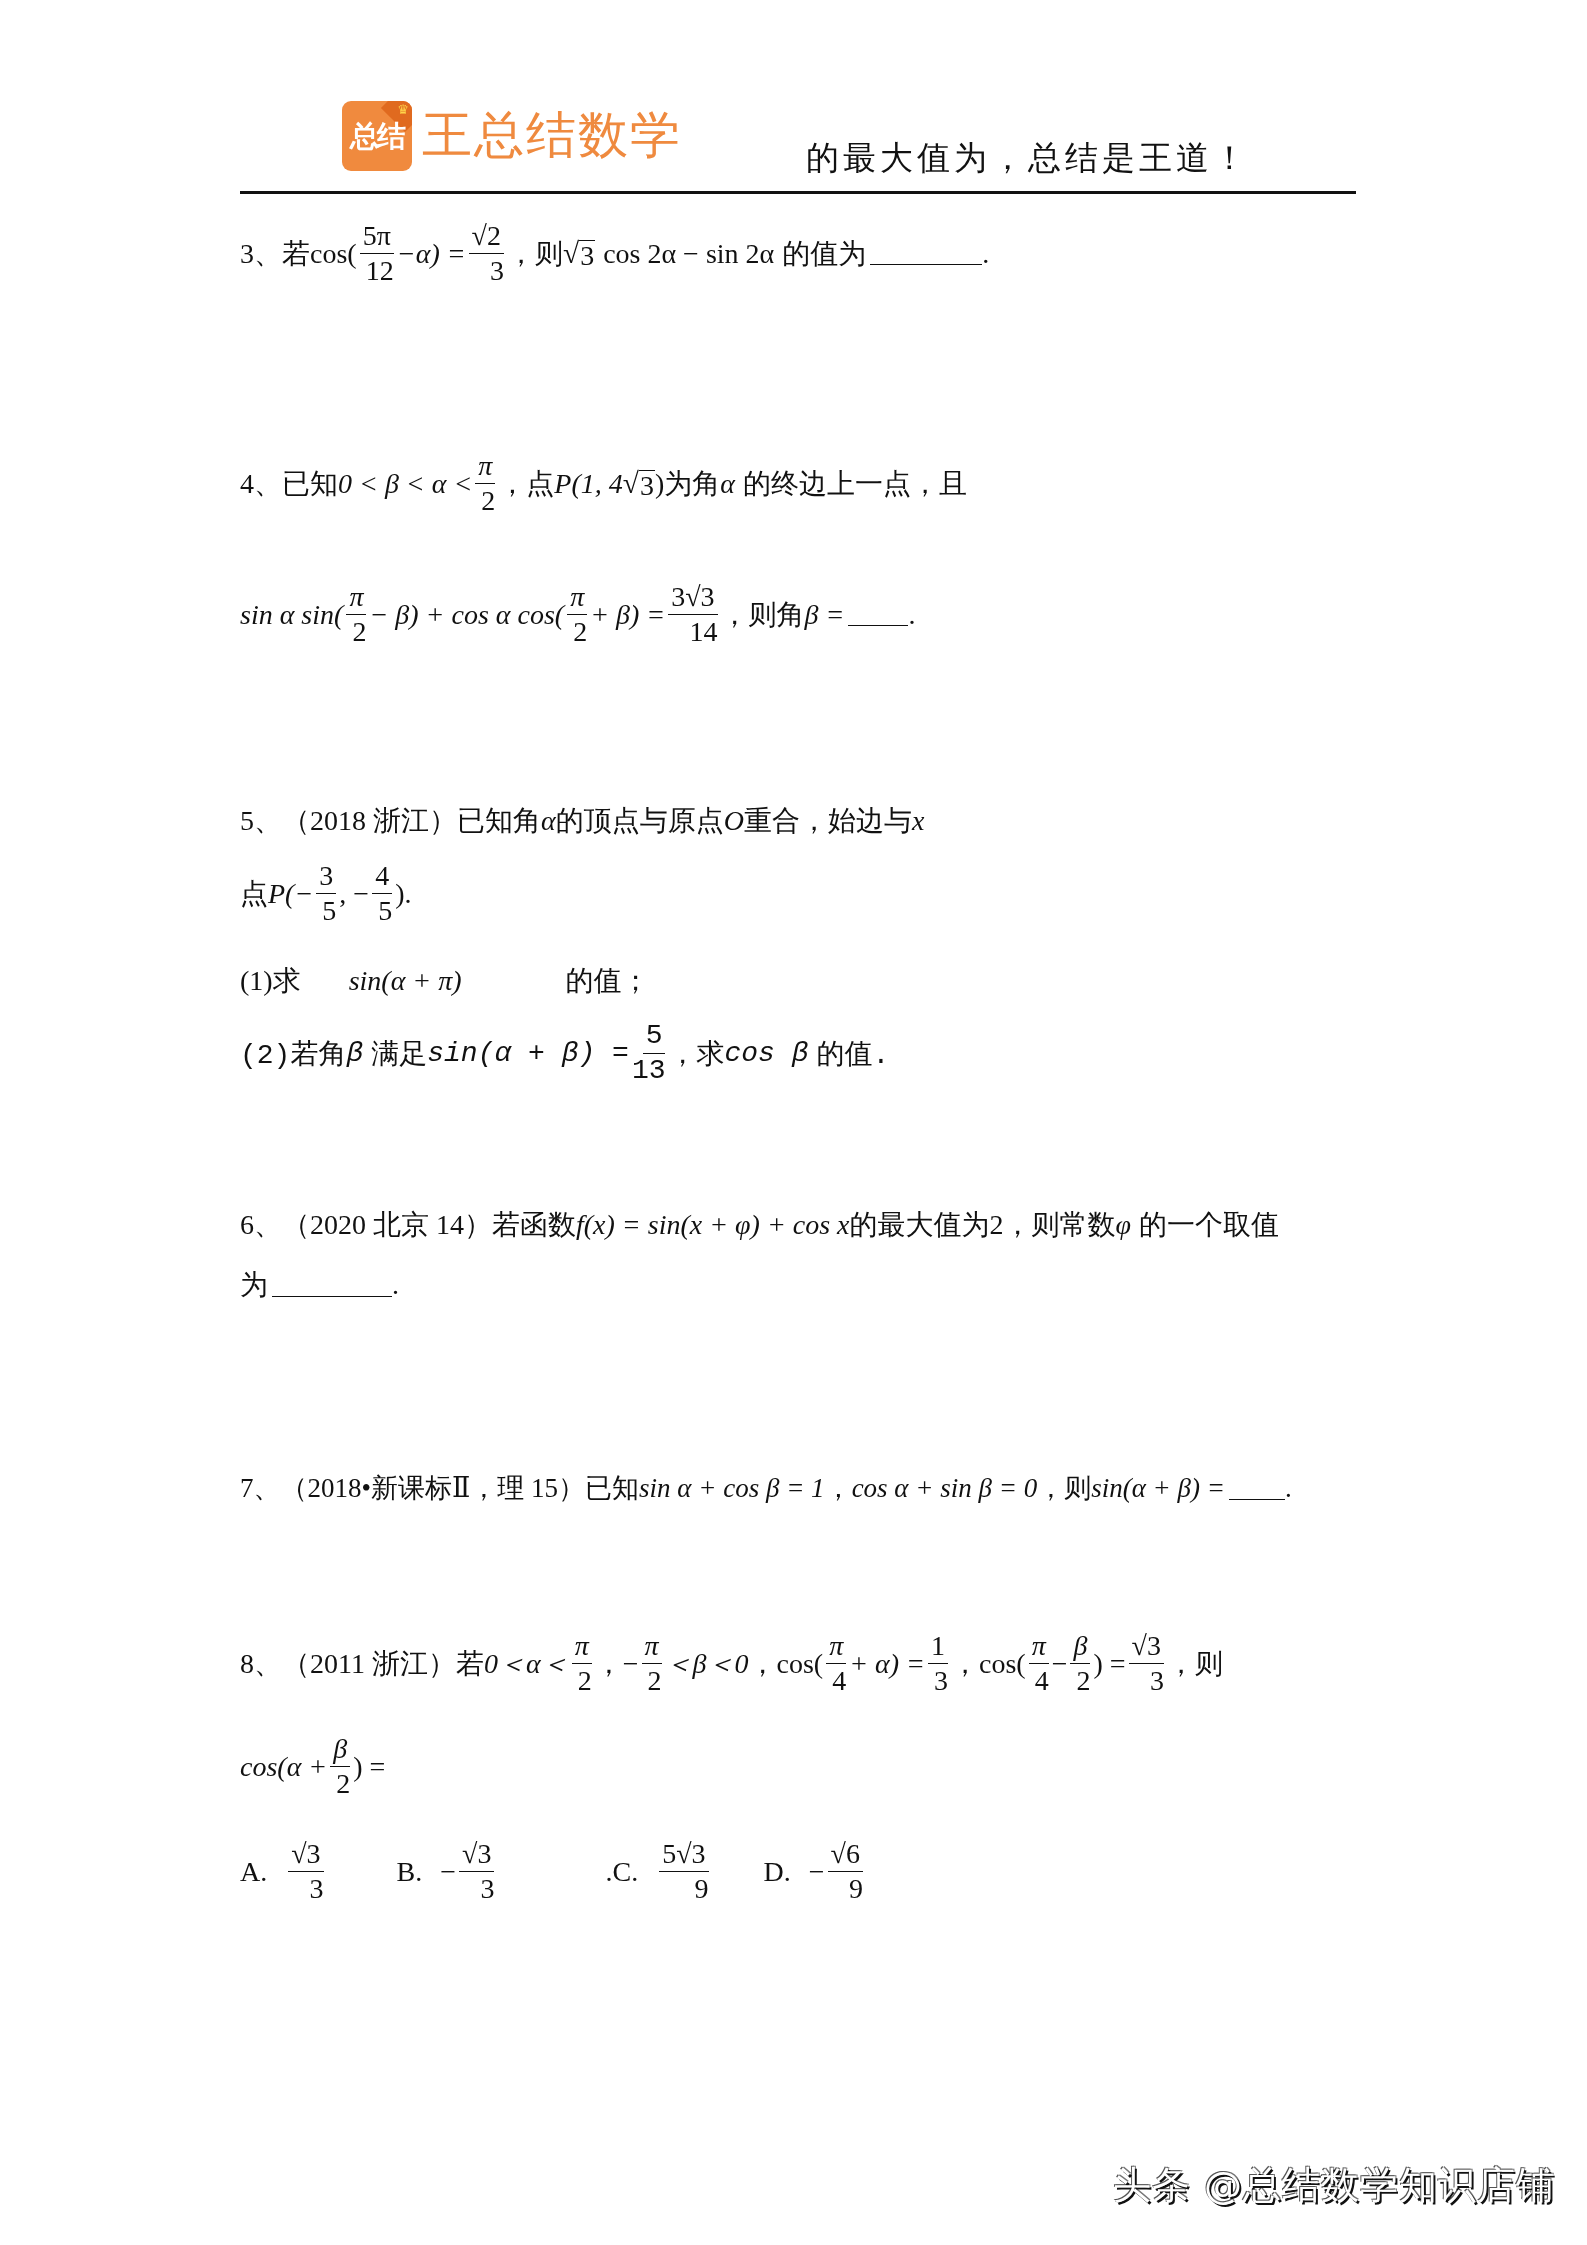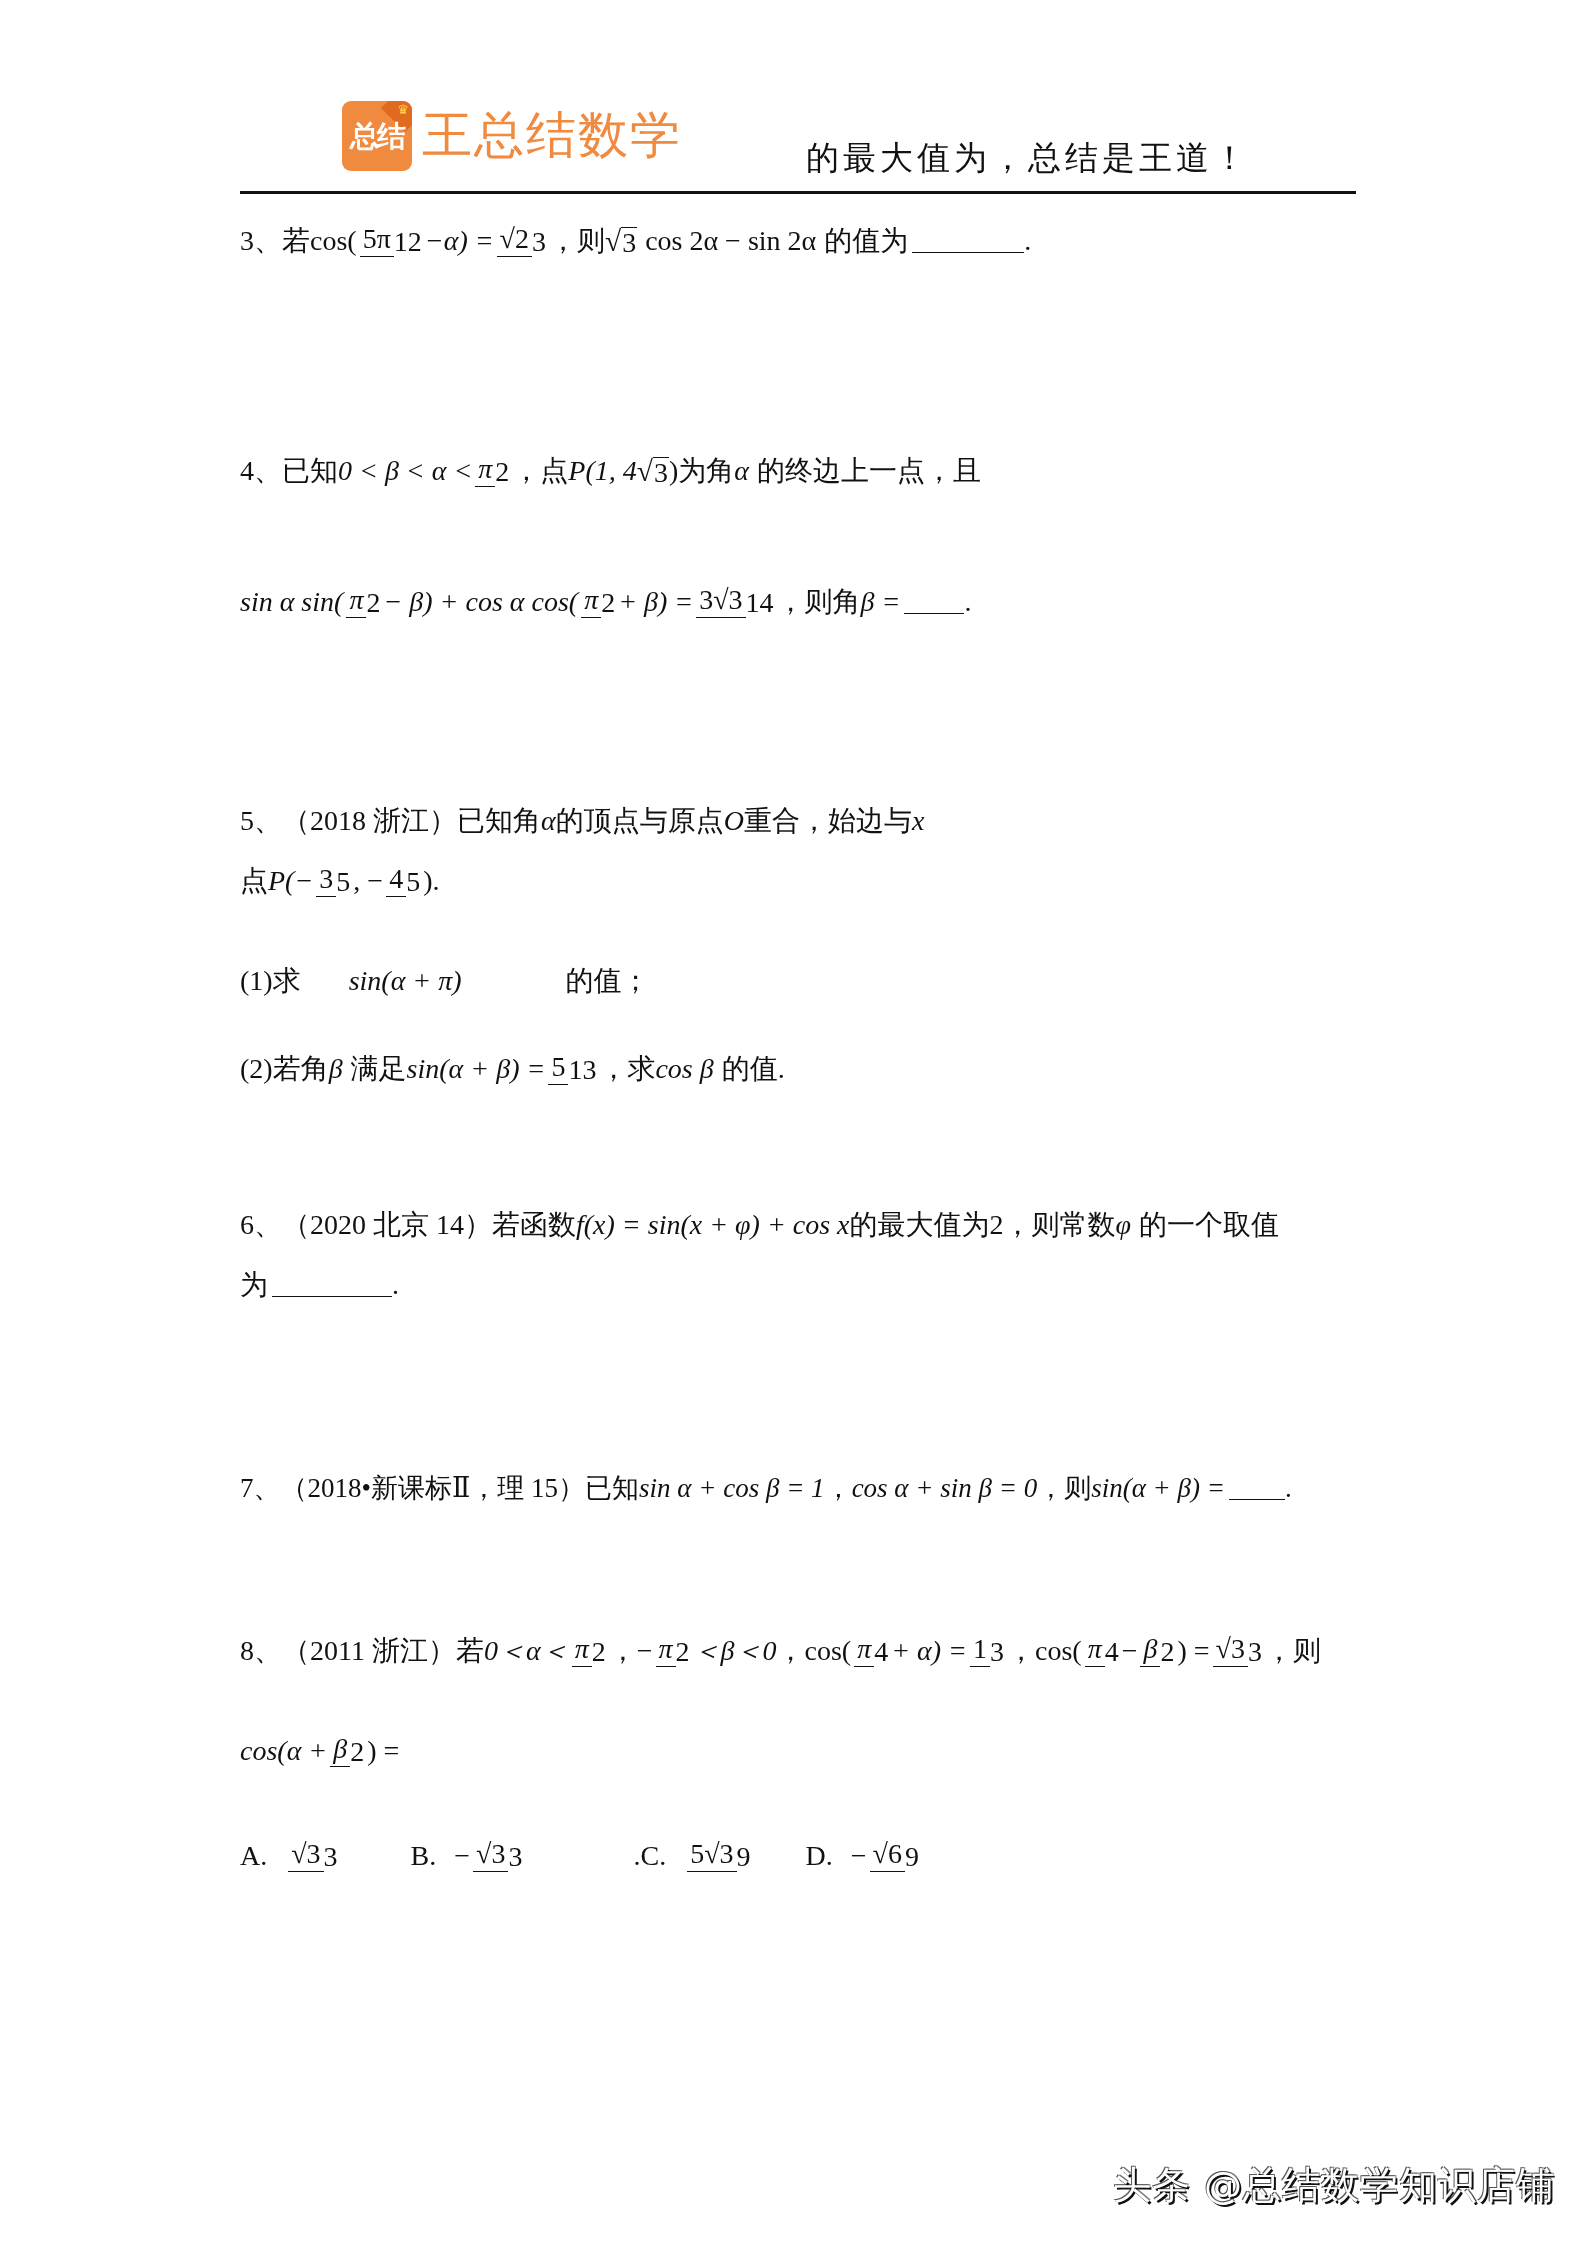--- a/index.html
+++ b/index.html
@@ -14,21 +14,21 @@
   .logo-box .glyph { position: absolute; left: 0; right: 0; top: 20px; text-align: center; color: #fff;
               font-family: "DejaVu Sans", sans-serif; font-weight: bold; font-size: 29px; letter-spacing: -2px; line-height: 30px; }
   .logo-text { left: 422px; top: 104px; color: #ef8a3f; font-family: "DejaVu Sans", sans-serif;
               font-size: 50px; line-height: 62px; letter-spacing: 2px; }
   .slogan { left: 806px; top: 138px; font-size: 33px; line-height: 40px; letter-spacing: 4px; color: #111;
               font-family: "DejaVu Serif", serif; }
   .rule { left: 240px; top: 191px; width: 1116px; height: 3px; background: #111; }
 
   .line { position: absolute; left: 240px; font-size: 28px; white-space: nowrap; display: flex; align-items: center; }
   .m { font-style: italic; }
-  .frac { display: inline-flex; flex-direction: row; align-items: flex-start; vertical-align: middle;
+  .frac { display: inline-flex; flex-direction: column; align-items: flex-end; vertical-align: middle;
           margin: 0 3px; line-height: 1; }
   .frac .num { padding: 0 3px 3px 3px; border-bottom: 1.6px solid #111; }
   .frac .den { padding-top: 3px; }
   .sqrt { display: inline-flex; align-items: flex-end; }
   .sqrt .rad { font-size: 1.05em; }
   .sqrt .under { border-top: 1.6px solid #111; padding: 0 1px; line-height: 1.05; }
   .blank { display: inline-block; border-bottom: 1.6px solid #111; height: 22px; margin-left: 4px; }
   .sp { display: inline-block; width: 8px; }
   .opt { display: inline-flex; align-items: center; margin-right: 60px; }
   .opt-label { margin-right: 18px; }
@@ -139,21 +139,21 @@
       <span class="den">5</span>
     </span>
   <span>).</span>
 </div>
 <div class="line" style="top:962px;gap:48px;">
   <span>(1)求</span>
   <span class="m">sin(α + π)</span>
   <span class="sp"></span>
   <span>的值；</span>
 </div>
-<div class="line" style="top:1050px;">
+<div class="line" style="top:1022px;font-family:Liberation Mono, monospace;">
   <span>(2)若角</span>
   <span class="m">β</span>
   <span class="sp"></span>
   <span>满足</span>
   <span class="m">sin(α + β) =</span>
   <span class="frac">
       <span class="num">5</span>
       <span class="den">13</span>
     </span>
   <span>，求</span>

